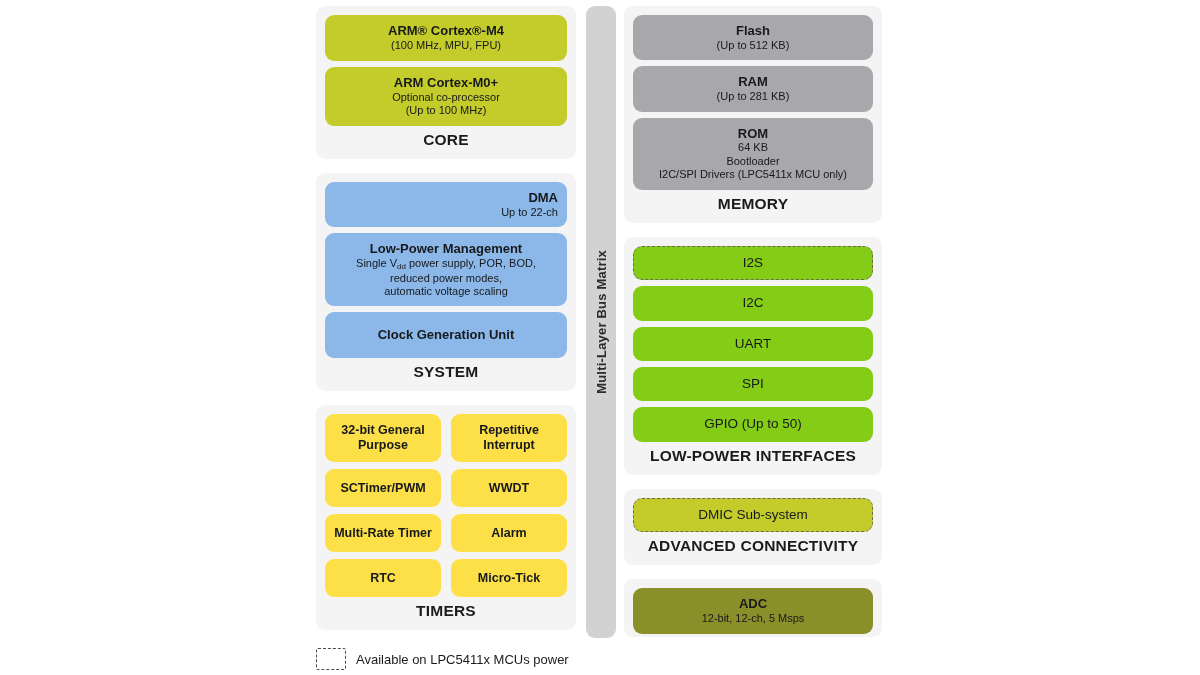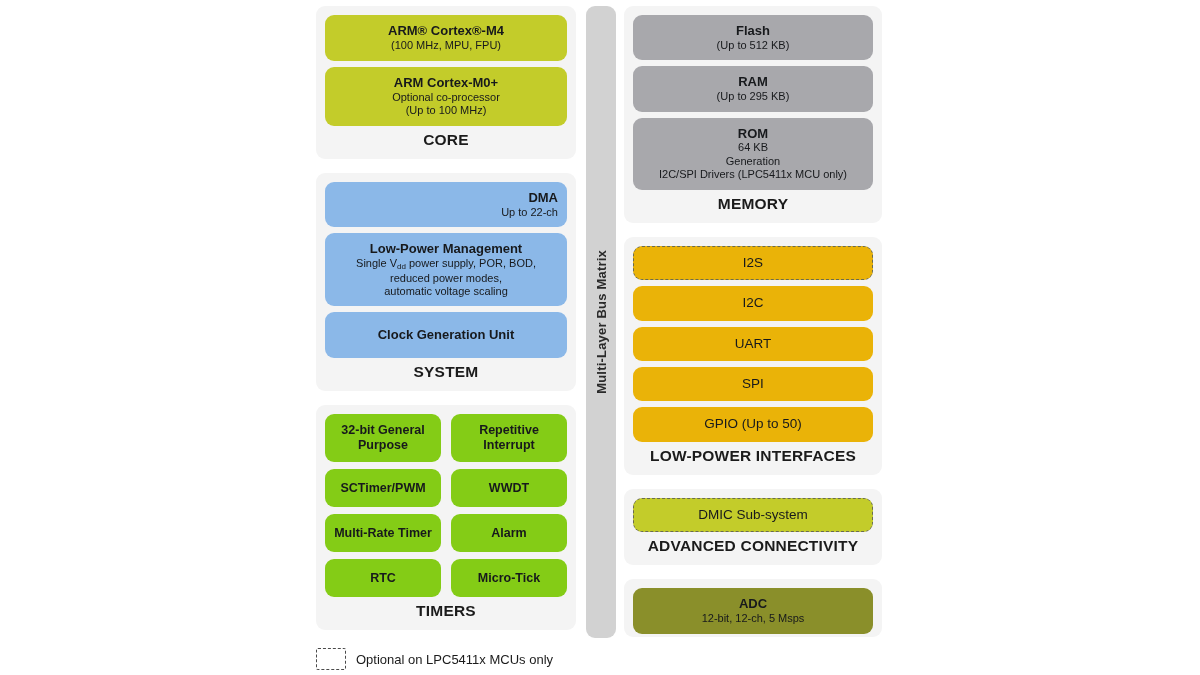--- a/index.html
+++ b/index.html
@@ -59,23 +59,23 @@
   }
   .chip .t1{font-size:13px;font-weight:bold;color:#17191c;}
   .chip .t2{font-size:11px;font-weight:normal;color:#17191c;}
   .chip.one-line{padding:8px;}
   .chip.one-line .t1{font-weight:normal;font-size:13.5px;}
   .chip.dashed{border:1.5px dashed #6b6b50;}
 
   
   .c-core{background:#c3cc2a;}
   .c-system{background:#8bb8e8;}
-  .c-timer{background:#84cc16;text-align:center;}
+  .c-timer{background:#fde047;text-align:center;}
   .c-mem{background:#a8a8ac;}
-  .c-iface{background:#eab308;justify-content:center;}
+  .c-iface{background:#84cc16;justify-content:center;}
   .c-conn{background:#c3cc2a;}
   .c-analog{background:#8a8f2a;}
 
   
   .h-core1{min-height:46px;}
   .h-core2{min-height:52px;}
   .h-dma{min-height:44px;align-items:flex-end;}
   .h-lpm{min-height:62px;}
   .h-cgu{min-height:46px;}
   .h-flash{min-height:38px;}
@@ -209,26 +209,26 @@
   <div class="col-right">
 
     <div class="panel">
       <div class="chips">
         <div class="chip c-mem h-flash">
           <div class="t1">Flash</div>
           <div class="t2">(Up to 512 KB)</div>
         </div>
         <div class="chip c-mem h-ram">
           <div class="t1">RAM</div>
-          <div class="t2">(Up to 295 KB)</div>
+          <div class="t2">(Up to 281 KB)</div>
         </div>
         <div class="chip c-mem h-rom">
           <div class="t1">ROM</div>
           <div class="t2">64 KB</div>
-          <div class="t2">Generation</div>
+          <div class="t2">Bootloader</div>
           <div class="t2">I2C/SPI Drivers (LPC5411x MCU only)</div>
         </div>
       </div>
       <div class="panel-title">MEMORY</div>
     </div>
 
     <div class="panel">
       <div class="chips">
         <div class="chip c-iface h-iface one-line dashed">
           <div class="t1">I2S</div>
@@ -266,16 +266,16 @@
         </div>
 
       </div>
 
     </div>
 
   </div>
 
   <div class="legend">
     <div class="legend-swatch"></div>
-    <div class="legend-text">Optional on LPC5411x MCUs only</div>
+    <div class="legend-text">Available on LPC5411x MCUs power</div>
   </div>
 
 </div>
 
 </body></html>

